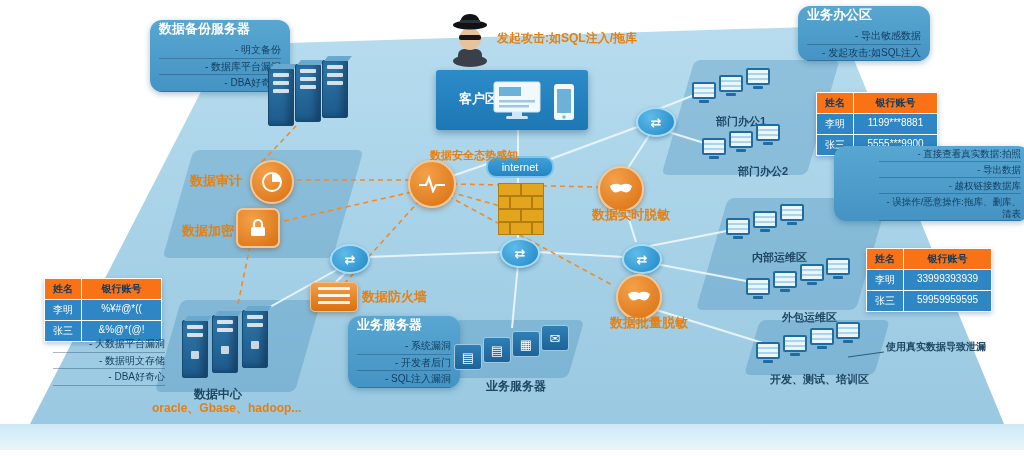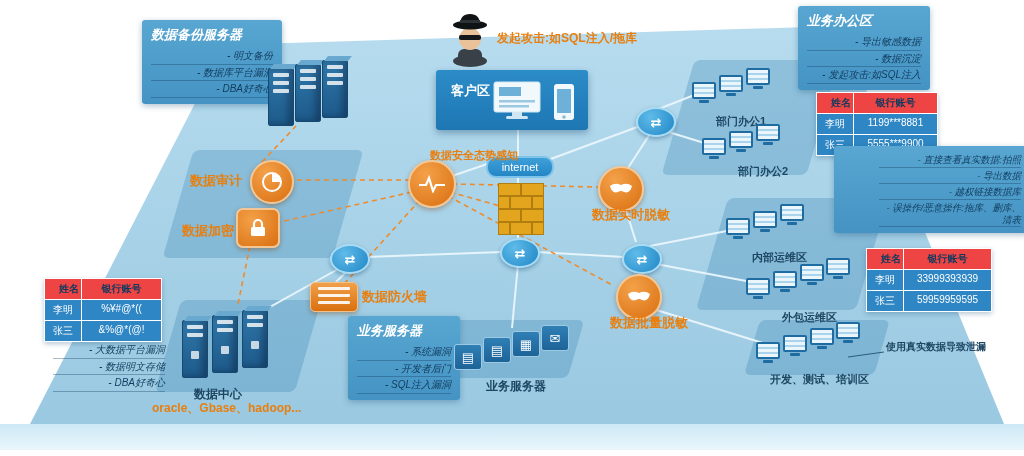--- a/index.html
+++ b/index.html
@@ -13,31 +13,31 @@
     background:linear-gradient(180deg,#cde8f6,#e9f6fc);}
   .subzone{position:absolute;background:rgba(38,118,170,.26);border-radius:6px;transform:skewX(-16deg);}
   
   .lbl{position:absolute;white-space:nowrap;}
   .lbl.orange{color:#e87f0e;font-weight:bold;font-size:13px;}
   .lbl.orange.big{font-size:11px;margin-left:48px;}
   .lbl.dark{color:#1d4663;font-weight:bold;font-size:11px;}
   .lbl.dark.sm{font-size:10px;font-weight:bold;}
   
   .panel{position:absolute;background:linear-gradient(180deg,#58a6d1,#4493c3);
-    border-radius:3px;padding:6px 9px;box-shadow:0 2px 6px rgba(25,80,120,.35);font-style:italic;}
+    border-radius:12px;padding:0 9px;box-shadow:0 2px 6px rgba(25,80,120,.35);}
   .panel.flat{background:transparent;box-shadow:none;}
   .ptitle{color:#fff;font-weight:bold;font-size:13px;margin-bottom:4px;}
   .pitem{color:#123c5e;font-size:10px;line-height:1.25;padding:2px 0 1px;
     border-bottom:1px solid rgba(16,57,94,.35);text-align:right;}
   .pitem::before{content:"- ";}
   .panel.tight .pitem{font-size:9.5px;margin-left:36px;}
   
   .dtable{position:absolute;display:grid;grid-template-columns:36px 1fr;gap:1px;
     background:#fff;border:1px solid #fff;box-shadow:0 2px 5px rgba(25,80,120,.3);font-size:10px;}
-  .dtable .th{background:#ef4444;color:#0e3a5f;font-weight:bold;padding:3px 14px;text-align:center;white-space:nowrap;}
+  .dtable .th{background:#f97316;color:#0e3a5f;font-weight:bold;padding:3px 8px;text-align:center;white-space:nowrap;}
   .dtable .td{background:#2e86c4;color:#fff;padding:3px 4px;text-align:center;white-space:nowrap;}
   
   .router{position:absolute;width:36px;height:26px;border-radius:50%;
     background:radial-gradient(circle at 35% 30%,#5fbbe9,#1f86c6);
     border:2px solid #a8dcf4;color:#fff;display:flex;align-items:center;justify-content:center;
     font-size:13px;font-weight:bold;box-shadow:0 2px 4px rgba(20,70,110,.4);}
   .oicon{position:absolute;display:flex;align-items:center;justify-content:center;
     background:radial-gradient(circle at 35% 28%,#f4a149,#d96f10);
     border:2px solid #f3c795;box-shadow:0 2px 5px rgba(120,60,10,.4);}
   .oicon.round{border-radius:50%;}
@@ -57,21 +57,21 @@
   .pc{position:absolute;width:24px;}
   .pc .scr{display:block;width:20px;height:13px;border:2px solid #1f6ca3;border-radius:2px;
     background:repeating-linear-gradient(#eaf5fc 0 3px,#a9d4ec 3px 5px);}
   .pc .base{display:block;width:10px;height:3px;background:#1f6ca3;margin:1px auto 0;border-radius:1px;}
   .cube{position:absolute;width:26px;height:24px;border-radius:3px;color:#fff;
     background:linear-gradient(#2f7fb5,#1d6398);border:1px solid #9cc9e4;
     display:flex;align-items:center;justify-content:center;font-size:13px;}
   
   .client-box{position:absolute;left:436px;top:70px;width:152px;height:60px;border-radius:3px;
     background:linear-gradient(180deg,#2c8cc8,#1d77b3);box-shadow:0 3px 7px rgba(20,70,110,.4);}
-  .client-box .ptitle{position:absolute;left:11px;top:8px;margin:4px;}
+  .client-box .ptitle{position:absolute;left:11px;top:8px;margin:12px;}
   .client-box svg{position:absolute;right:6px;top:10px;}
   .inet{position:absolute;left:486px;top:156px;width:64px;height:18px;border-radius:10px;
     background:linear-gradient(#3f9fd8,#2386c4);border:2px solid #7ec4ea;
     color:#fff;font-size:11px;font-weight:normal;text-align:center;line-height:18px;}
   .wires{position:absolute;left:0;top:0;pointer-events:none;}
   .hacker{position:absolute;left:447px;top:10px;}
 </style>
 </head>
 <body>
 
@@ -206,21 +206,21 @@
   </div>
   <div class="lbl orange" style="left:592px;top:206px;">数据实时脱敏</div>
 
   <div class="oicon round" style="left:616px;top:274px;width:42px;height:42px;">
     <svg width="26" height="14" viewBox="0 0 26 14">
         <path d="M2 4 Q7 0 13 3 Q19 0 24 4 Q22 12 16 10 Q13 8 10 10 Q4 12 2 4 Z" fill="#fff"></path>
       </svg>
   </div>
   <div class="lbl orange" style="left:610px;top:314px;">数据批量脱敏</div>
 
-  <div class="panel" style="left:142px;top:20px;width:122px;">
+  <div class="panel" style="left:150px;top:20px;width:122px;">
     <div class="ptitle">数据备份服务器</div>
     <div class="pitem">明文备份</div>
     <div class="pitem">数据库平台漏洞</div>
     <div class="pitem">DBA好奇心</div>
   </div>
   <div style="position:absolute;left:268px;top:60px;width:84px;height:66px;">
     <div class="tower" style="left:0;top:8px;">
         <i></i>
         <i></i>
         <i></i>
@@ -233,21 +233,20 @@
     <div class="tower" style="left:54px;top:0;">
         <i></i>
         <i></i>
         <i></i>
       </div>
   </div>
 
   <div class="panel" style="left:798px;top:6px;width:114px;">
     <div class="ptitle">业务办公区</div>
     <div class="pitem">导出敏感数据</div>
-    <div class="pitem">数据沉淀</div>
     <div class="pitem">发起攻击:如SQL注入</div>
   </div>
   <div class="dtable" style="left:816px;top:92px;width:120px;">
     <div class="th">姓名</div>
     <div class="th">银行账号</div>
     <div class="td">李明</div>
     <div class="td">1199***8881</div>
     <div class="td">张三</div>
     <div class="td">5555***9900</div>
   </div>

